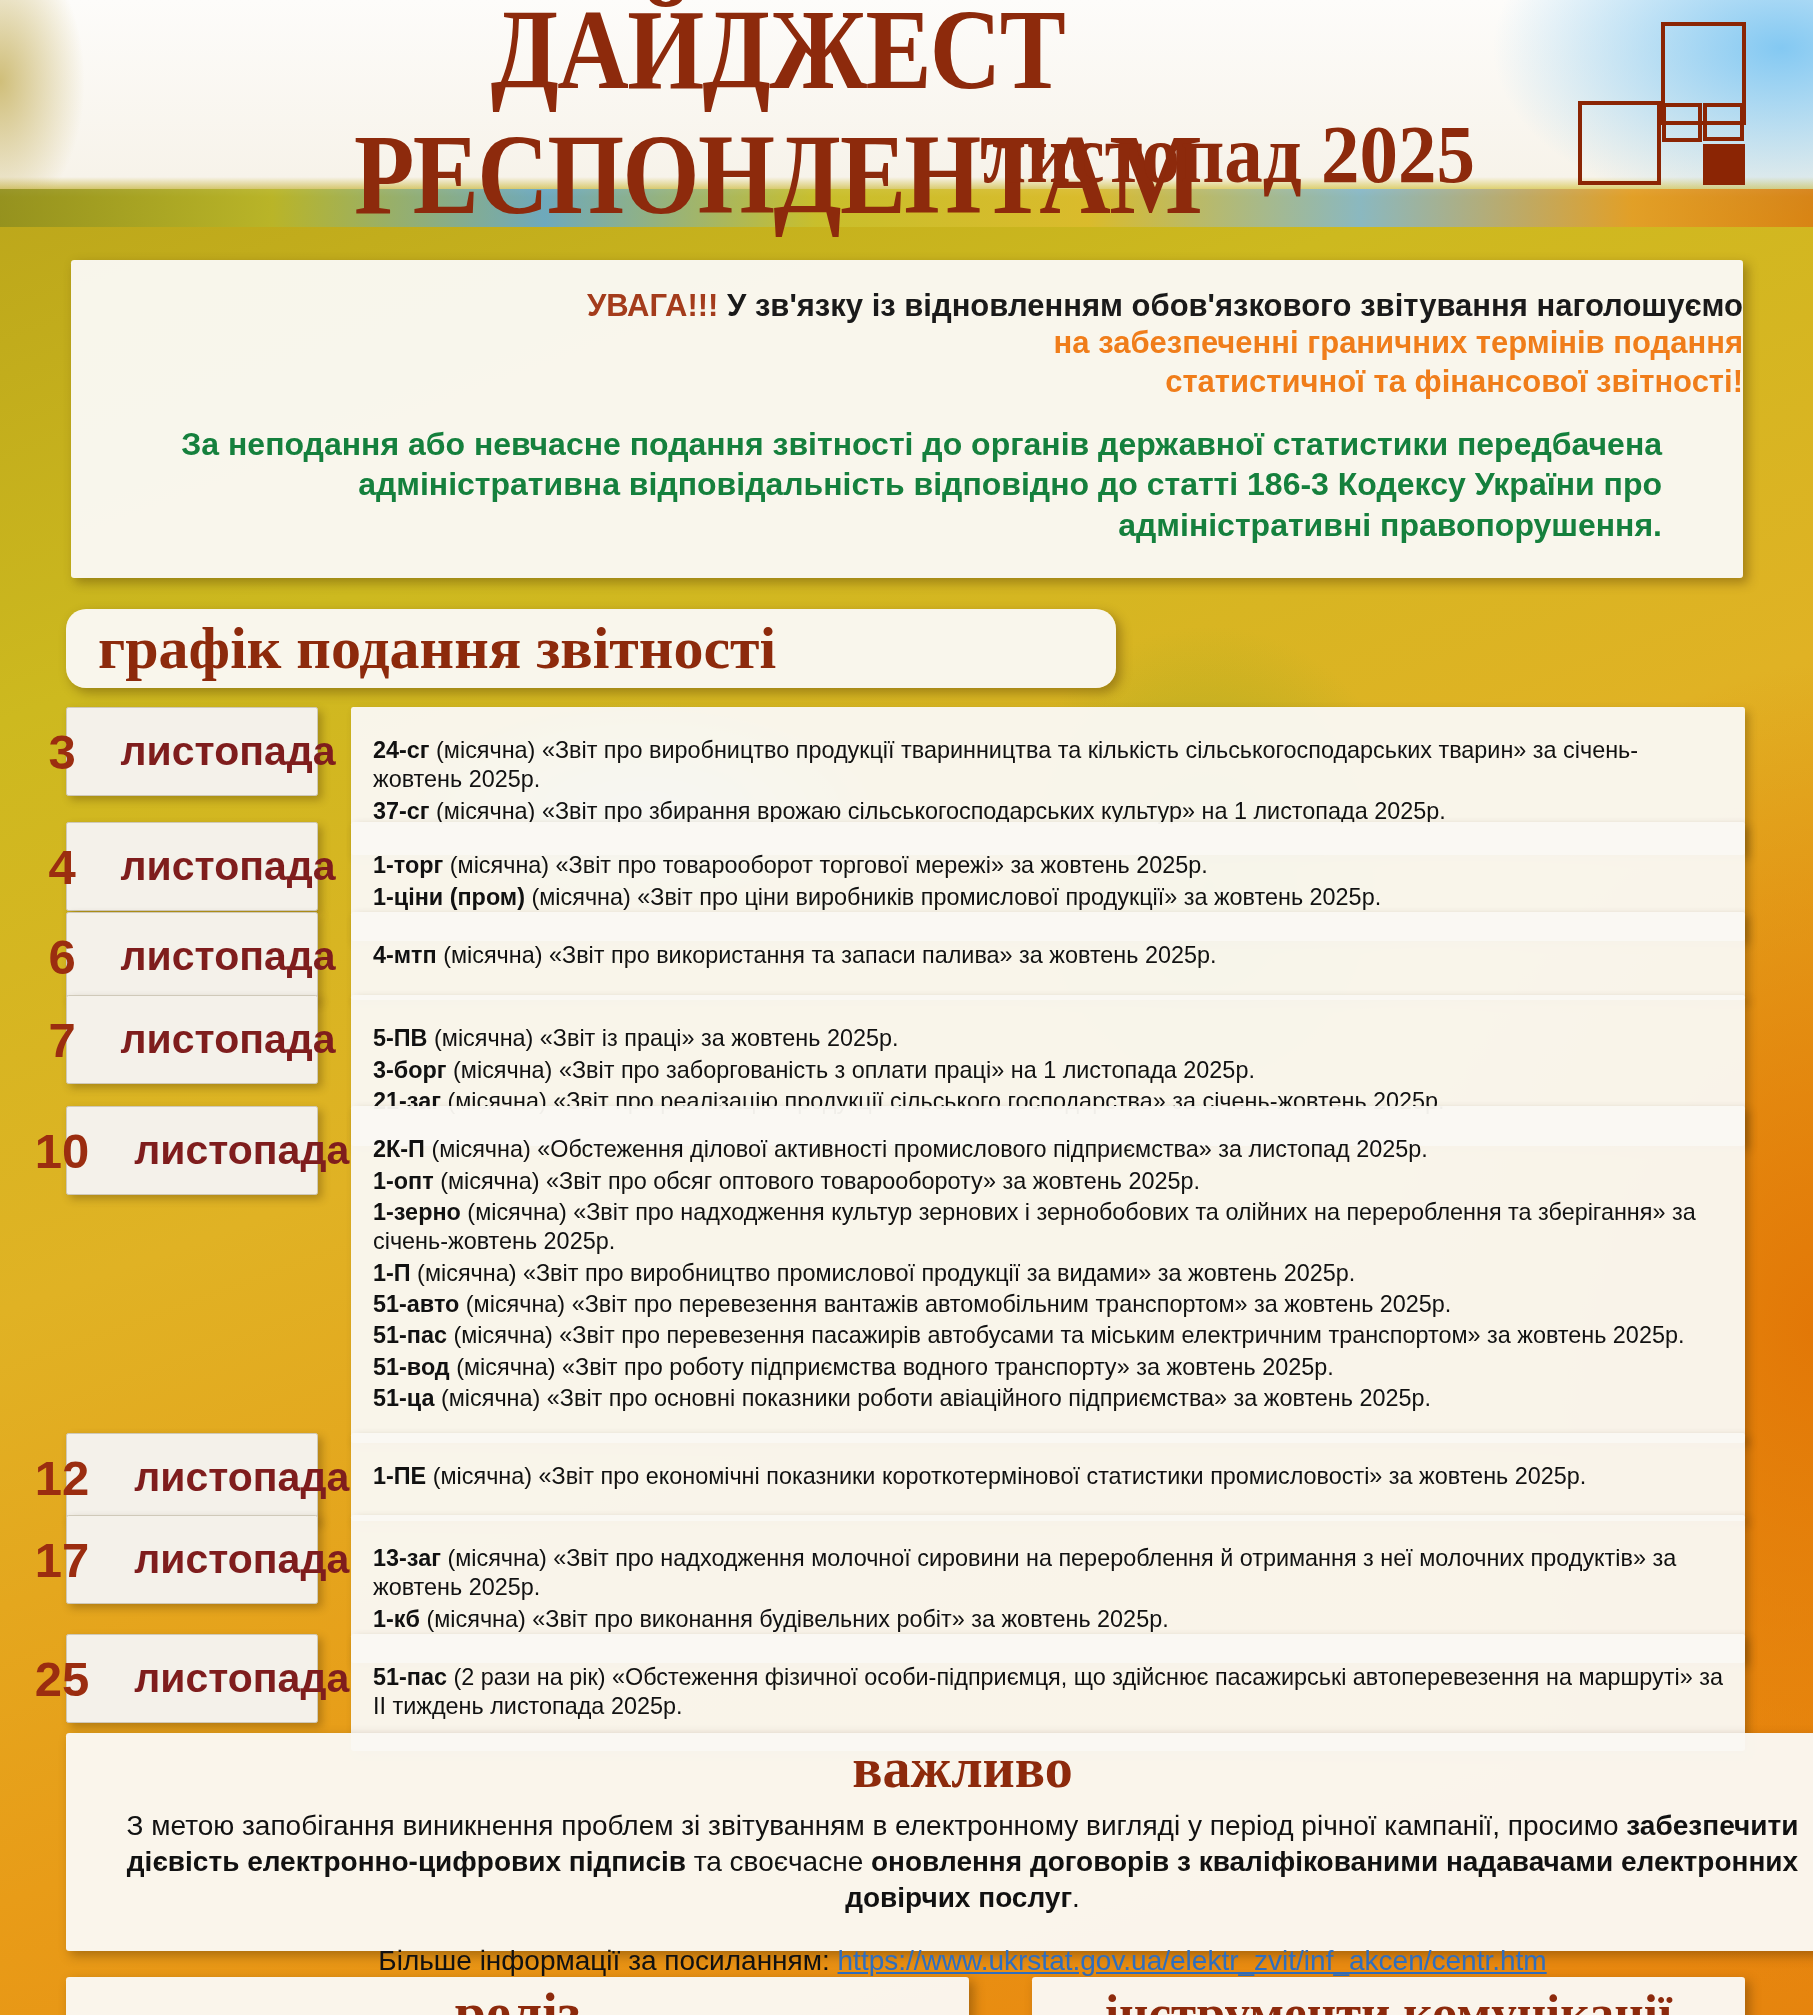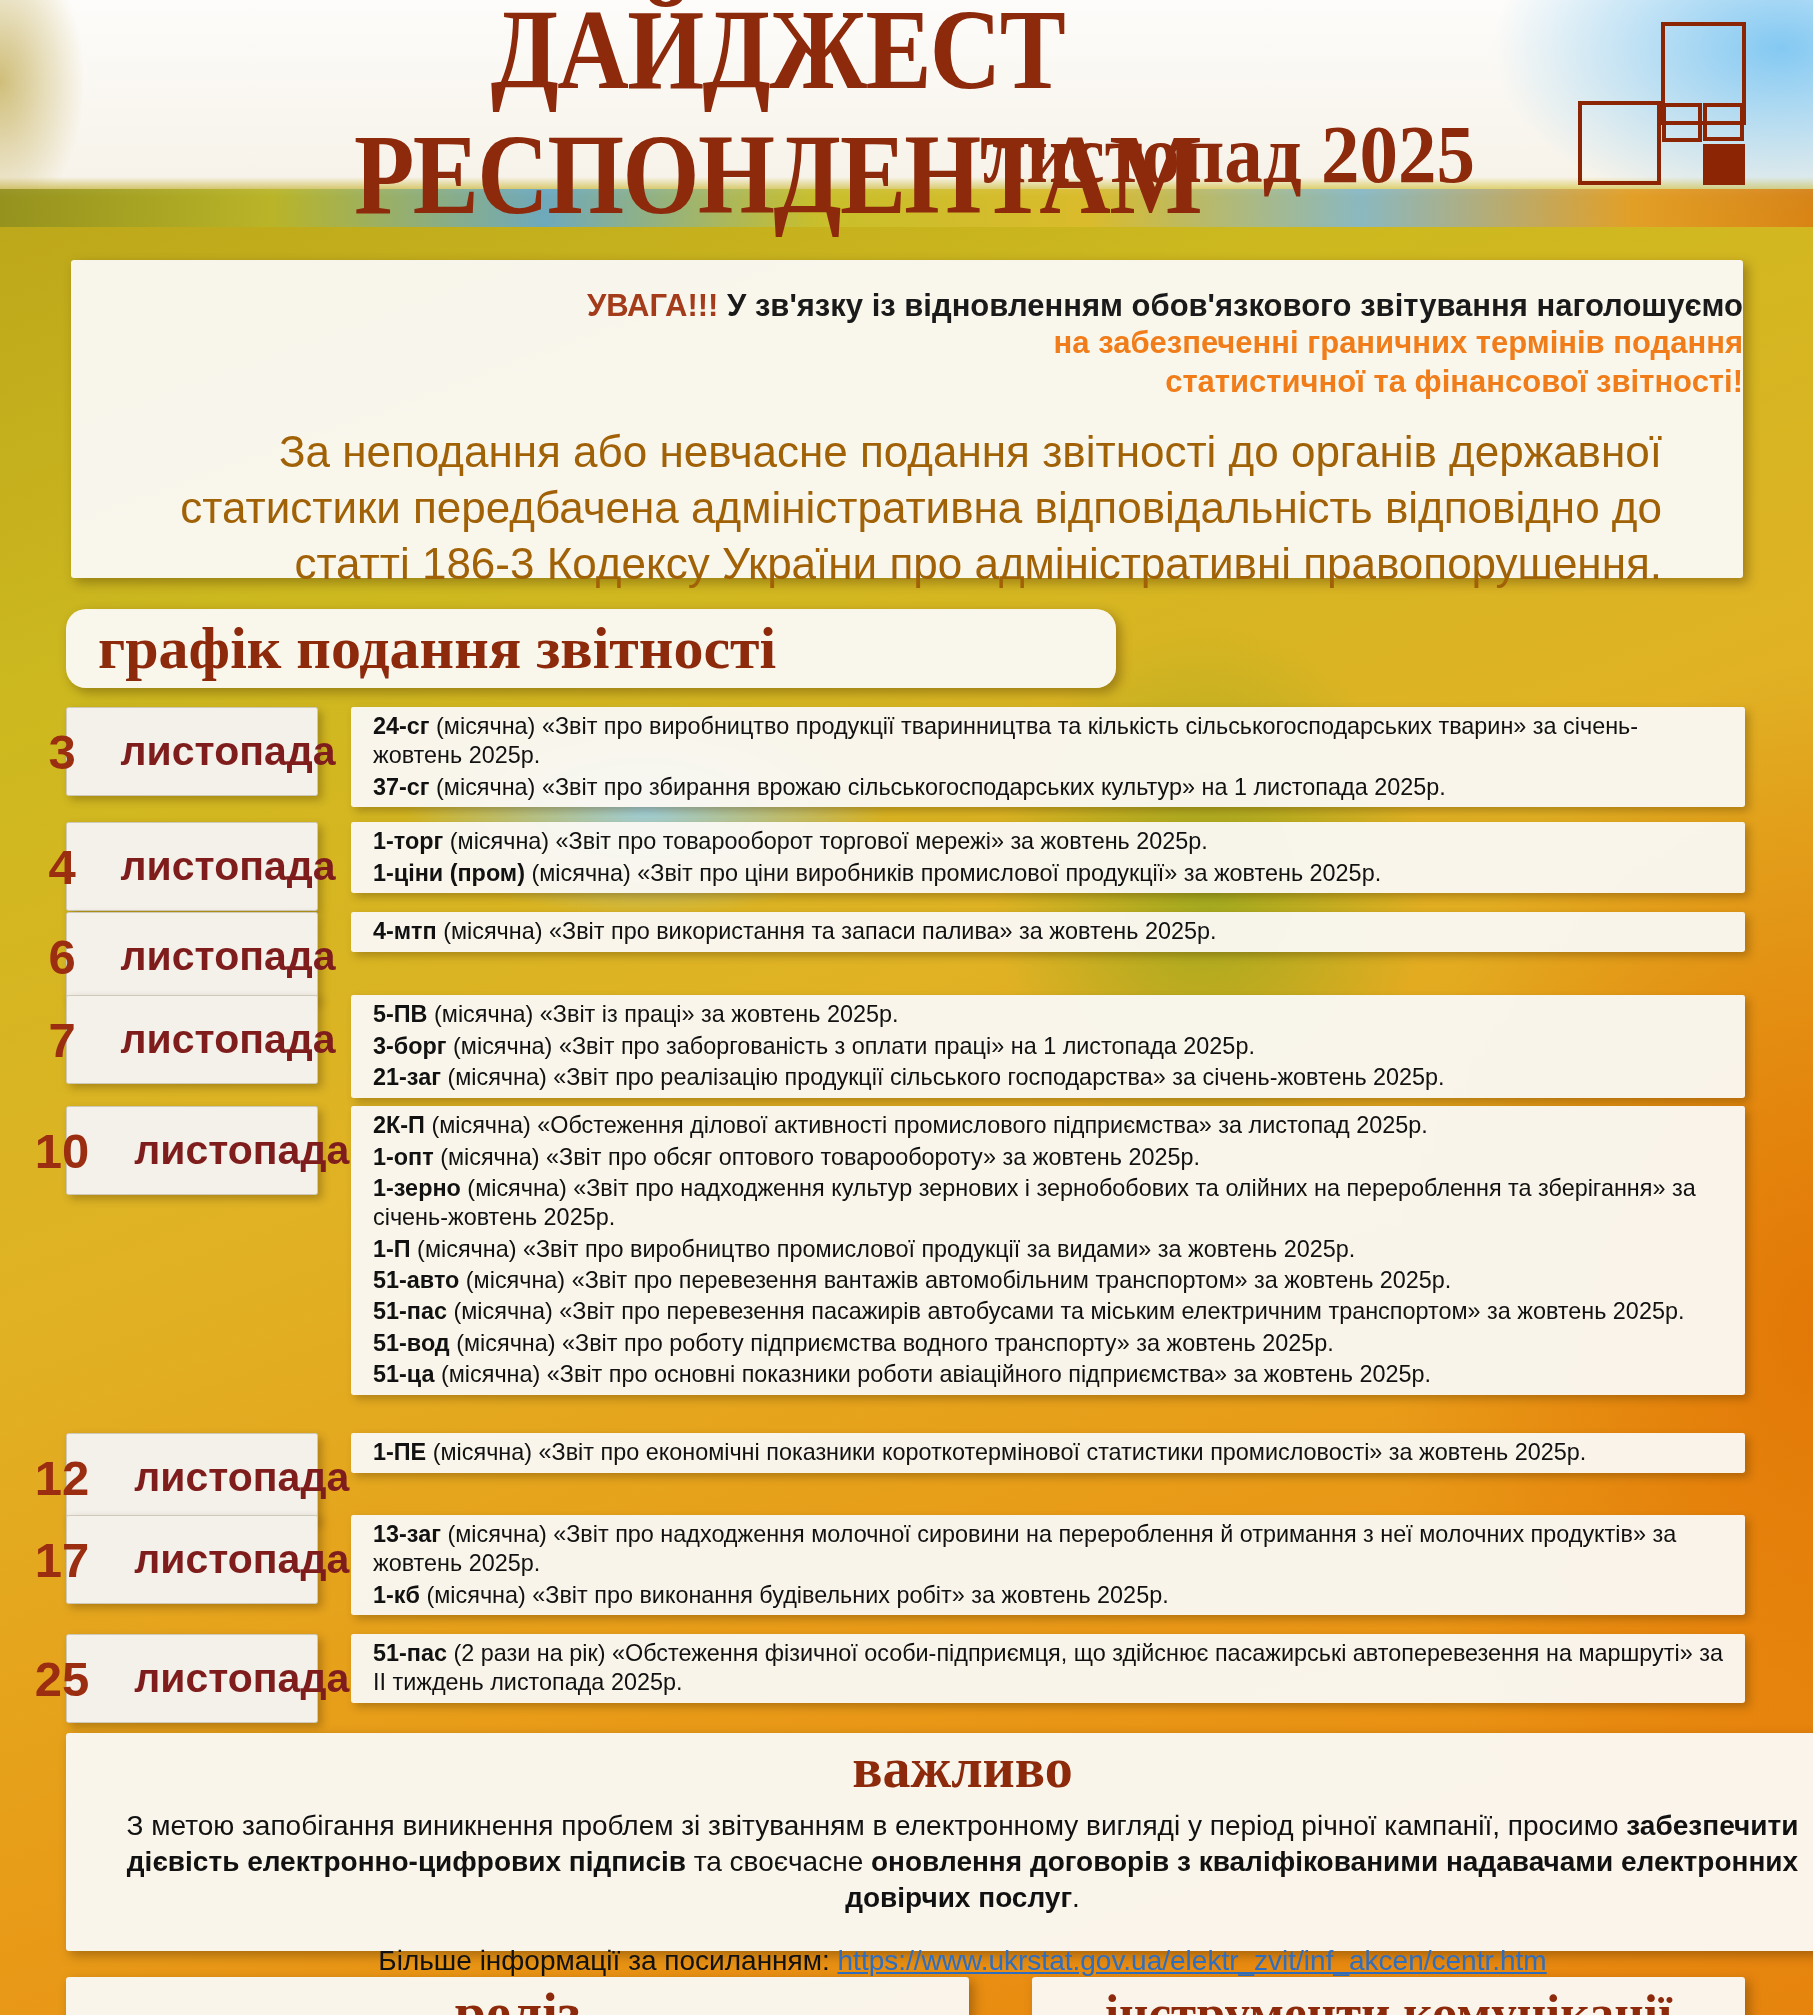--- a/index.html
+++ b/index.html
@@ -39,33 +39,33 @@
   .logo .sq-big{left:4px;top:81px;width:75px;height:76px;}
   .logo .sq-mid{left:88px;top:83px;width:32px;height:31px;}
   .logo .sq-right{left:129px;top:83px;width:33px;height:30px;}
   .logo .sq-fill{left:129px;top:124px;width:42px;height:41px;border:none;background:#8B2504;}
   
   .notice{left:71px;top:260px;width:1672px;height:318px;text-align:right;}
   .notice p{margin:0;}
   .n1{padding-top:28px;font-size:31px;font-weight:bold;color:#1a1a1a;}
   .attn{color:#A43C1C;}
   .n-orange{font-size:31px;font-weight:bold;color:#F07D1A;line-height:1.25;}
-  .n-pen{margin-top:22px !important;font-size:44px;font-weight:normal;color:#a16207;line-height:1.28;padding:0 81px;}
+  .n-pen{margin-top:22px !important;font-size:32px;font-weight:bold;color:#15803d;line-height:1.28;padding:0 81px;}
   
   .sched-head{left:66px;top:609px;width:1050px;height:79px;font-size:60px;line-height:79px;
               padding-left:32px;box-sizing:border-box;border-radius:20px;}
   .row{position:absolute;left:0;width:1814px;z-index:2;}
   .date-badge{position:absolute;left:66px;width:250px;height:87px;background:#F4F1EA;
       border:0.8px solid #CFC9B9;border-radius:2.4px;box-shadow:4px 4px 8px rgba(60,35,0,.3);
       display:flex;align-items:center;justify-content:center;gap:8.9px;}
   .dnum{font-size:49px;font-weight:bold;color:#9B2D10;}
   .dword{font-size:41px;font-weight:bold;color:#7f1d1d;margin-left:36px;}
   .content{position:absolute;left:351px;width:1394px;background:rgba(250,248,243,.96);
       border-radius:2.4px;box-shadow:4px 4px 8px rgba(60,35,0,.3);
-      padding:3px 22px;box-sizing:border-box;font-size:23.4px;line-height:1.24;color:#111;}
+      padding:27px 22px;box-sizing:border-box;font-size:23.4px;line-height:1.24;color:#111;}
   .item{margin:2.4px 0;}
   .item b{font-weight:bold;}
   
   .important{left:66px;top:1733px;width:1793px;height:218px;text-align:center;}
   .imp-head{font-size:56px;line-height:1;margin-top:7.3px;}
   .imp-p{font-size:28px;line-height:1.3;color:#111;margin-top:11.3px;padding:0 60px;}
   .imp-link-line{font-size:28px;margin-top:16px;color:#111;}
   a.blue-link{color:#2F6EBE;text-decoration:underline;}
   
   .rel-head{left:66px;top:1977px;width:903px;height:73px;font-size:56px;line-height:73px;text-align:center;}

